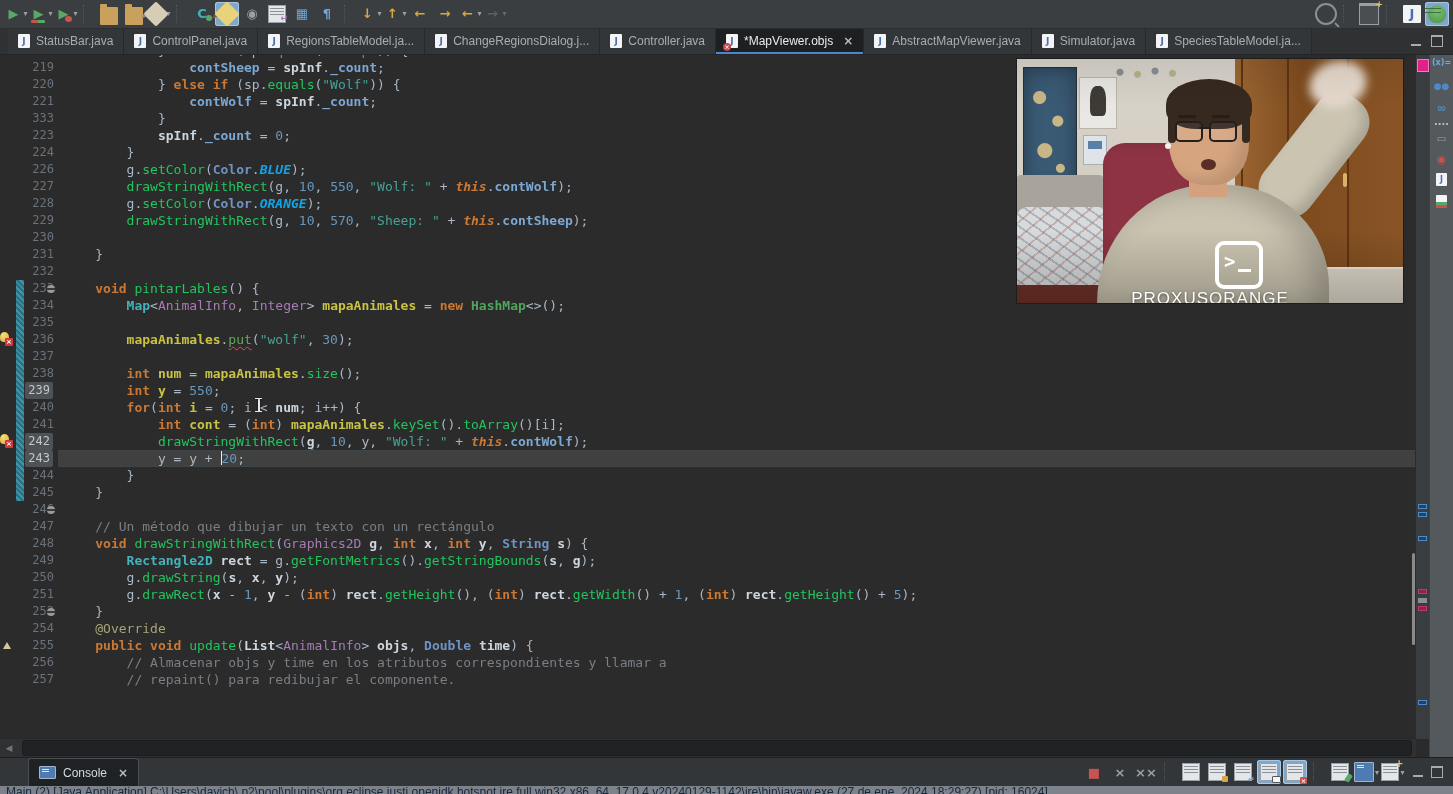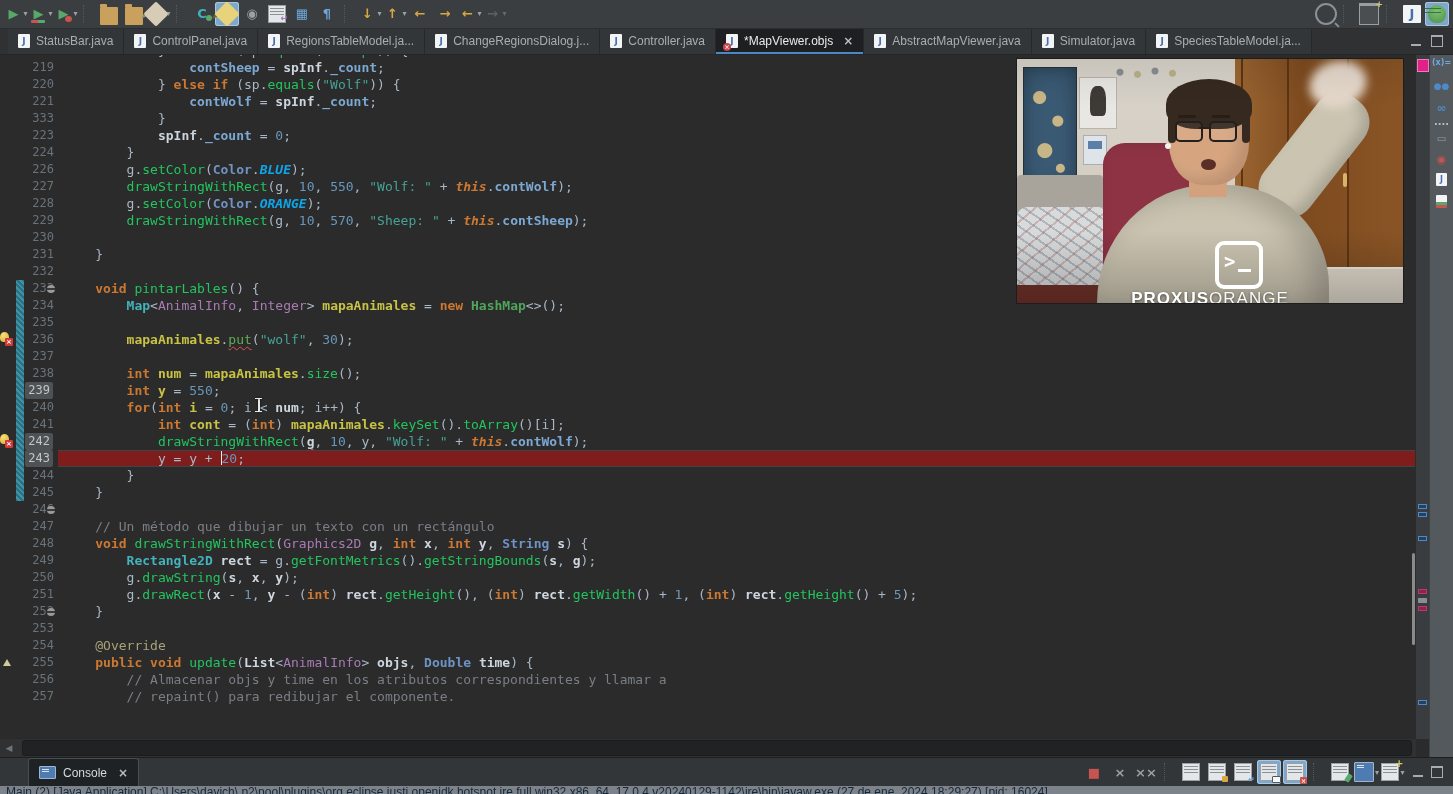--- a/index.html
+++ b/index.html
@@ -71,21 +71,21 @@
     background:repeating-linear-gradient(45deg,#2E6F80 0 2px,#3F93A8 2px 4px);}
   .fold{position:absolute;left:47px;top:5px;width:8px;height:8px;border-radius:50%;
     background:linear-gradient(#9A9A9A 42%,#3A3A3A 42%,#3A3A3A 58%,#9A9A9A 58%);}
   .errmk{position:absolute;left:0;top:1px;width:15px;height:15px;}
   .errmk::before{content:"";position:absolute;left:0;top:0;width:9px;height:10px;border-radius:50% 50% 40% 40%;
     background:radial-gradient(circle at 35% 30%,#F7E07A,#D9A92F);}
   .errmk::after{content:"×";position:absolute;left:5px;top:6px;width:8px;height:8px;background:#D13838;color:#fff;
     font:bold 7px/8px "DejaVu Sans",sans-serif;text-align:center;border-radius:1px;}
   .trimk{position:absolute;left:3px;top:5px;width:0;height:0;border-left:4px solid transparent;border-right:4px solid transparent;border-bottom:7px solid #CFC99B;}
   .ct{flex:1;padding-left:6px;}
-  .cl.cur .ct{background:#7f1d1d;box-shadow:inset 0 1px 0 #3E4549,inset 0 -1px 0 #3E4549;}
+  .cl.cur .ct{background:#404040;box-shadow:inset 0 1px 0 #3E4549,inset 0 -1px 0 #3E4549;}
   .tk-d{color:#A9B7C6}.tk-b{color:#CDD6DF;font-weight:bold}
   .tk-k{color:#CC7832;font-weight:bold}.tk-kt{color:#CC7832;font-weight:bold;font-style:italic}
   .tk-n{color:#6897BB}.tk-s{color:#45A397}
   .tk-m{color:#22c55e}
   .tk-me{color:#5FAD53;text-decoration:underline wavy #E3504C 1px;text-underline-offset:2px;text-decoration-skip-ink:none;}
   .tk-be{color:#CDD6DF;font-weight:bold;text-decoration:underline wavy #E3504C 1px;text-underline-offset:2px;text-decoration-skip-ink:none;}
   .tk-t{color:#43B3BC;font-weight:bold}.tk-tp{color:#A87BB5}.tk-tb{color:#6E93C4;font-weight:bold}
   .tk-tg{color:#4FA65A;font-weight:bold}.tk-f{color:#7CA8D4;font-weight:bold}
   .tk-fv{color:#0ea5e9;font-weight:bold;font-style:italic}
   .tk-v{color:#C9C344;font-weight:bold}.tk-c{color:#7A7E85}.tk-a{color:#A8A377}
@@ -156,21 +156,21 @@
   .wc-bridge{position:absolute;left:182px;top:68px;width:10px;height:2px;background:#22201E;}
   .wc-brow{position:absolute;left:161px;top:56px;width:18px;height:3px;background:#2A1D15;border-radius:2px;box-shadow:34px 0 0 #2A1D15;}
   .wc-mouth{position:absolute;left:184px;top:100px;width:15px;height:11px;background:#5A2E26;border-radius:50%;}
   .wc-earbud{position:absolute;left:148px;top:84px;width:6px;height:6px;background:#F2F2F2;border-radius:50%;}
   .wc-shade{position:absolute;inset:0;background:linear-gradient(180deg,rgba(0,0,0,.08),transparent 20%,transparent 70%,rgba(0,0,0,.22));}
   .wc-logo{position:absolute;left:198px;top:182px;width:40px;height:40px;border:4px solid #FFF;border-radius:9px;}
   .wc-logo .gt{position:absolute;left:5px;top:7px;color:#FFF;font:bold 19px/19px "DejaVu Sans Mono",monospace;}
   .wc-logo .us{position:absolute;left:19px;top:24px;width:13px;height:3px;background:#FFF;}
   .wc-brand{position:absolute;left:0;right:0;top:230px;text-align:center;color:#FFF;font-size:17px;letter-spacing:1px;
     text-shadow:0 1px 3px rgba(0,0,0,.6);white-space:nowrap;}
-  .wc-brand .bold{font-weight:bold;}
+  .wc-brand .bold{font-weight:normal;}
   .wc-brand .light{font-weight:normal;opacity:.95;}
 
   
   .console{height:36px;background:#333639;border-top:1px solid #1E1F21;display:flex;flex-direction:column;}
   .console-tabrow{height:28px;display:flex;align-items:stretch;}
   .console-tab{display:flex;align-items:center;gap:7px;padding:0 10px;margin-left:28px;background:#1F2224;color:#D6D9DC;
     font-size:12px;border:1px solid #4A4E52;border-bottom:none;border-radius:3px 3px 0 0;}
   .console-toolbar{margin-left:auto;display:flex;align-items:center;gap:2px;padding-right:6px;}
   .console-content{flex:1;background:#7D838A;color:#17273A;font-size:12px;line-height:13px;padding:0 6px;white-space:nowrap;overflow:hidden;}
 </style>
@@ -336,21 +336,20 @@
           <div class="cl cur"><span class="gut"><span class="chg"></span><span class="lnum hl">243</span></span><span class="ct" style="padding-left: calc(12ch + 6px);"><span class="tk-d">y = y + </span><span class="caret"></span><span class="tk-n">20</span><span class="tk-d">;</span></span></div>
           <div class="cl"><span class="gut"><span class="chg"></span><span class="lnum">244</span></span><span class="ct" style="padding-left: calc(8ch + 6px);"><span class="tk-d">}</span></span></div>
           <div class="cl"><span class="gut"><span class="chg"></span><span class="lnum">245</span></span><span class="ct" style="padding-left: calc(4ch + 6px);"><span class="tk-d">}</span></span></div>
           <div class="cl"><span class="gut"><span class="lnum">246</span><span class="fold"></span></span><span class="ct" style="padding-left: calc(0ch + 6px);"></span></div>
           <div class="cl"><span class="gut"><span class="lnum">247</span></span><span class="ct" style="padding-left: calc(4ch + 6px);"><span class="tk-c">// Un método que dibujar un texto con un rectángulo</span></span></div>
           <div class="cl"><span class="gut"><span class="lnum">248</span></span><span class="ct" style="padding-left: calc(4ch + 6px);"><span class="tk-k">void</span><span class="tk-d"> </span><span class="tk-m">drawStringWithRect</span><span class="tk-d">(</span><span class="tk-tp">Graphics2D</span><span class="tk-d"> </span><span class="tk-b">g</span><span class="tk-d">, </span><span class="tk-k">int</span><span class="tk-d"> </span><span class="tk-b">x</span><span class="tk-d">, </span><span class="tk-k">int</span><span class="tk-d"> </span><span class="tk-b">y</span><span class="tk-d">, </span><span class="tk-tb">String</span><span class="tk-d"> </span><span class="tk-b">s</span><span class="tk-d">) {</span></span></div>
           <div class="cl"><span class="gut"><span class="lnum">249</span></span><span class="ct" style="padding-left: calc(8ch + 6px);"><span class="tk-t">Rectangle2D</span><span class="tk-d"> </span><span class="tk-b">rect</span><span class="tk-d"> = g.</span><span class="tk-m">getFontMetrics</span><span class="tk-d">().</span><span class="tk-m">getStringBounds</span><span class="tk-d">(</span><span class="tk-b">s</span><span class="tk-d">, </span><span class="tk-b">g</span><span class="tk-d">);</span></span></div>
           <div class="cl"><span class="gut"><span class="lnum">250</span></span><span class="ct" style="padding-left: calc(8ch + 6px);"><span class="tk-d">g.</span><span class="tk-m">drawString</span><span class="tk-d">(</span><span class="tk-b">s</span><span class="tk-d">, </span><span class="tk-b">x</span><span class="tk-d">, </span><span class="tk-b">y</span><span class="tk-d">);</span></span></div>
           <div class="cl"><span class="gut"><span class="lnum">251</span></span><span class="ct" style="padding-left: calc(8ch + 6px);"><span class="tk-d">g.</span><span class="tk-m">drawRect</span><span class="tk-d">(</span><span class="tk-b">x</span><span class="tk-d"> - </span><span class="tk-n">1</span><span class="tk-d">, </span><span class="tk-b">y</span><span class="tk-d"> - (</span><span class="tk-k">int</span><span class="tk-d">) </span><span class="tk-b">rect</span><span class="tk-d">.</span><span class="tk-m">getHeight</span><span class="tk-d">(), (</span><span class="tk-k">int</span><span class="tk-d">) </span><span class="tk-b">rect</span><span class="tk-d">.</span><span class="tk-m">getWidth</span><span class="tk-d">() + </span><span class="tk-n">1</span><span class="tk-d">, (</span><span class="tk-k">int</span><span class="tk-d">) </span><span class="tk-b">rect</span><span class="tk-d">.</span><span class="tk-m">getHeight</span><span class="tk-d">() + </span><span class="tk-n">5</span><span class="tk-d">);</span></span></div>
           <div class="cl"><span class="gut"><span class="lnum">252</span><span class="fold"></span></span><span class="ct" style="padding-left: calc(4ch + 6px);"><span class="tk-d">}</span></span></div>
-          <div class="cl"><span class="gut"><span class="lnum">253</span></span><span class="ct" style="padding-left: calc(0ch + 6px);"></span></div>
           <div class="cl"><span class="gut"><span class="lnum">254</span></span><span class="ct" style="padding-left: calc(4ch + 6px);"><span class="tk-a">@Override</span></span></div>
           <div class="cl"><span class="gut"><span class="trimk"></span><span class="lnum">255</span></span><span class="ct" style="padding-left: calc(4ch + 6px);"><span class="tk-k">public</span><span class="tk-d"> </span><span class="tk-k">void</span><span class="tk-d"> </span><span class="tk-m">update</span><span class="tk-d">(</span><span class="tk-b">List</span><span class="tk-d">&lt;</span><span class="tk-tp">AnimalInfo</span><span class="tk-d">&gt; </span><span class="tk-b">objs</span><span class="tk-d">, </span><span class="tk-tb">Double</span><span class="tk-d"> </span><span class="tk-b">time</span><span class="tk-d">) {</span></span></div>
           <div class="cl"><span class="gut"><span class="lnum">256</span></span><span class="ct" style="padding-left: calc(8ch + 6px);"><span class="tk-c">// Almacenar objs y time en los atributos correspondientes y llamar a</span></span></div>
           <div class="cl"><span class="gut"><span class="lnum">257</span></span><span class="ct" style="padding-left: calc(8ch + 6px);"><span class="tk-c">// repaint() para redibujar el componente.</span></span></div>
         </div>
     </div>
 
     <div class="ibeam"></div>
 
     <div class="hscroll">

